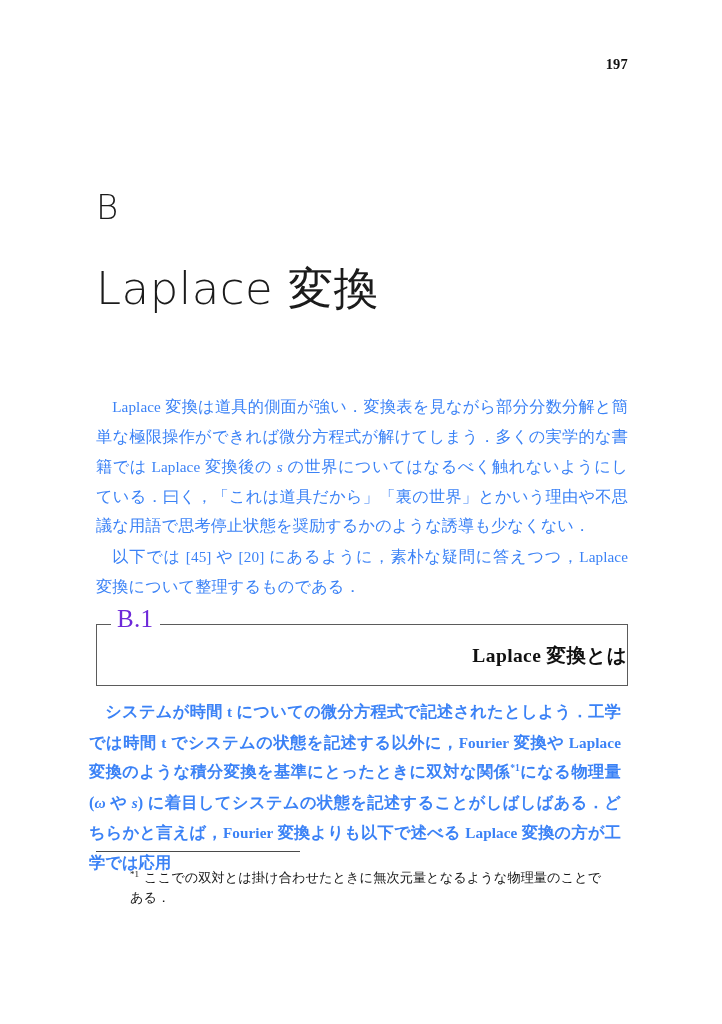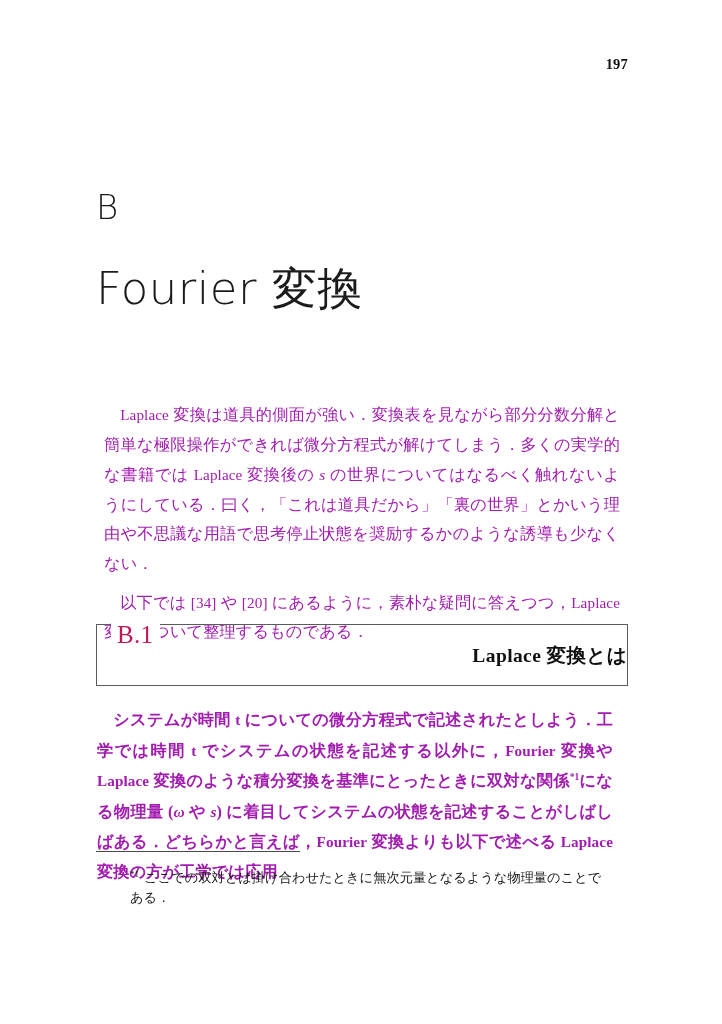--- a/index.html
+++ b/index.html
@@ -56,27 +56,27 @@
   }
 
   
   .body-area {
     position: absolute;
     left: 96px;
     top: 392px;
     width: 532px;
   }
   p.para {
-    margin: 8px;
+    margin: 0;
     font-size: 16.2px;
     line-height: 29.6px;
     text-align: justify;
     text-justify: inter-character;
     text-indent: 1em;
-    color: #a21caf;
+    color: #3b82f6;
     letter-spacing: 0.1px;
   }
   p.para + p.para {
     margin-top: 0px;
   }
   .latin {
     font-family: "Liberation Serif", "DejaVu Serif", serif;
     font-size: 15.2px;
     letter-spacing: 0.1px;
   }
@@ -107,23 +107,22 @@
   }
   .section-legend {
     position: absolute;
     left: 14px;
     top: -19px;
     background: #ffffff;
     padding: 0 7px 0 6px;
     font-family: "Liberation Serif", "DejaVu Serif", serif;
     font-size: 25px;
     line-height: 1;
-    color: #be185d;
+    color: #6d28d9;
     letter-spacing: 0.3px;
-    margin-top: 16px;
   }
   .section-title {
     position: absolute;
     left: 0;
     right: 0;
     top: 17px;
     text-align: right;
     font-family: "Liberation Serif", "DejaVu Serif", serif;
     font-weight: bold;
     font-size: 19.5px;
@@ -171,26 +170,26 @@
 </style>
 </head>
 <body>
 
 <div class="page">
 
   <div class="folio">197</div>
 
   <div class="chapter-block">
     <div class="chapter-letter">B</div>
-    <div class="chapter-title">Fourier 変換</div>
+    <div class="chapter-title">Laplace 変換</div>
   </div>
 
   <div class="body-area">
     <p class="para"><span class="latin">Laplace</span> 変換は道具的側面が強い．変換表を見ながら部分分数分解と簡単な極限操作ができれば微分方程式が解けてしまう．多くの実学的な書籍では <span class="latin">Laplace</span> 変換後の <span class="mathit">s</span> の世界についてはなるべく触れないようにしている．曰く，「これは道具だから」「裏の世界」とかいう理由や不思議な用語で思考停止状態を奨励するかのような誘導も少なくない．</p>
-    <p class="para">以下では <span class="latin">[34]</span> や <span class="latin">[20]</span> にあるように，素朴な疑問に答えつつ，<span class="latin">Laplace</span> 変換について整理するものである．</p>
+    <p class="para">以下では <span class="latin">[45]</span> や <span class="latin">[20]</span> にあるように，素朴な疑問に答えつつ，<span class="latin">Laplace</span> 変換について整理するものである．</p>
   </div>
 
   <div class="section-box-wrap">
     <div class="section-box">
       <div class="section-legend">B.1</div>
       <div class="section-title">Laplace 変換とは</div>
     </div>
   </div>
 
   <div class="body-area2">

